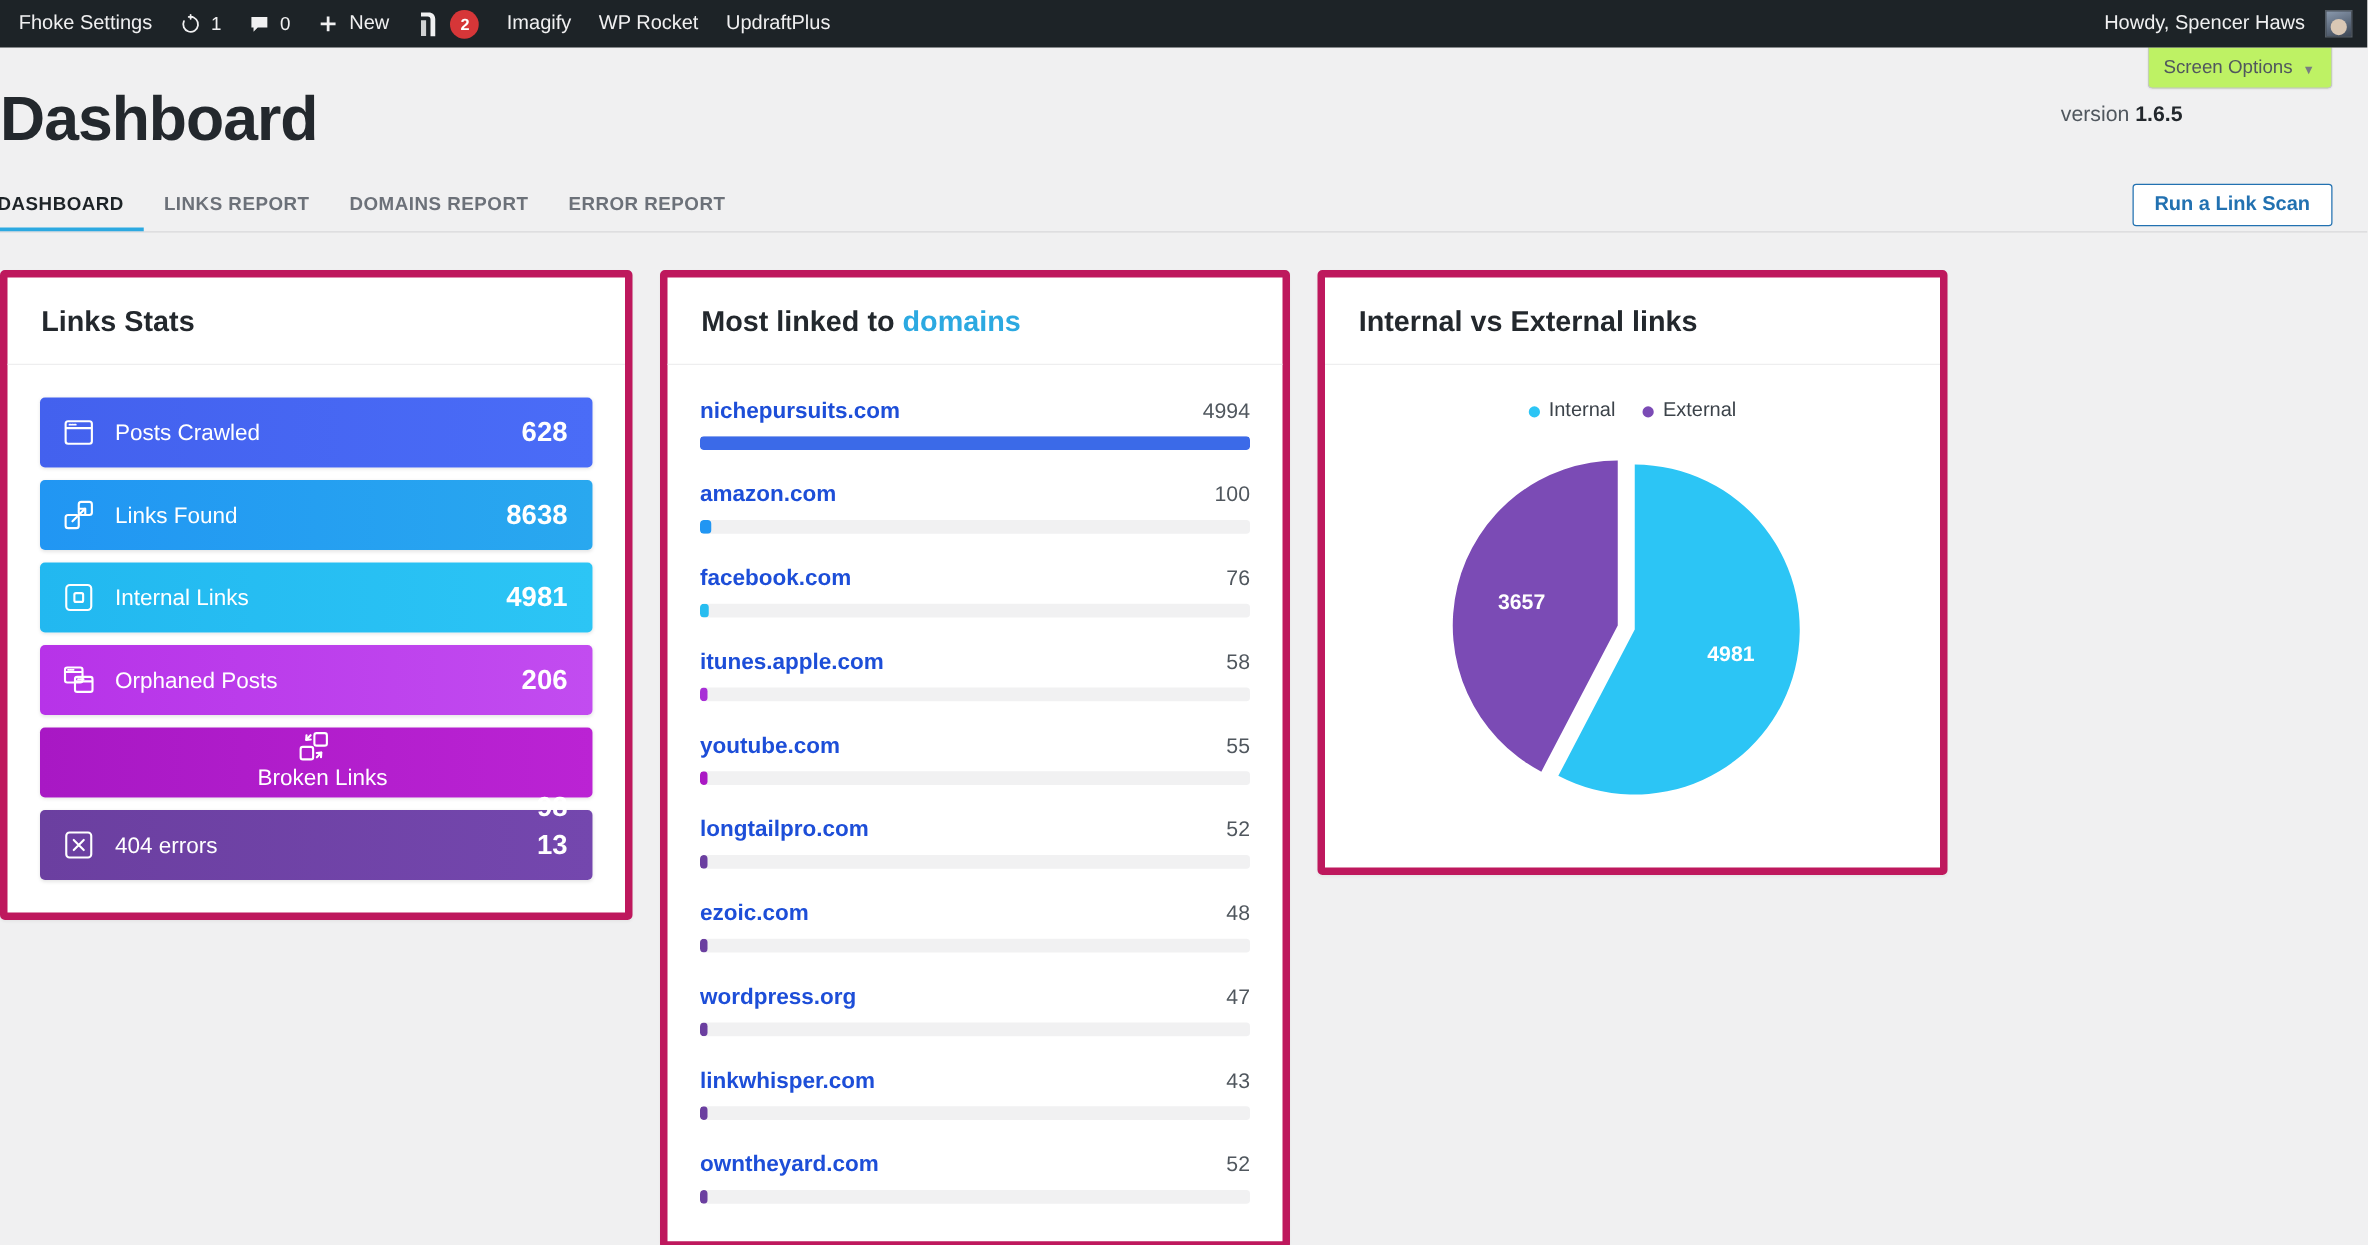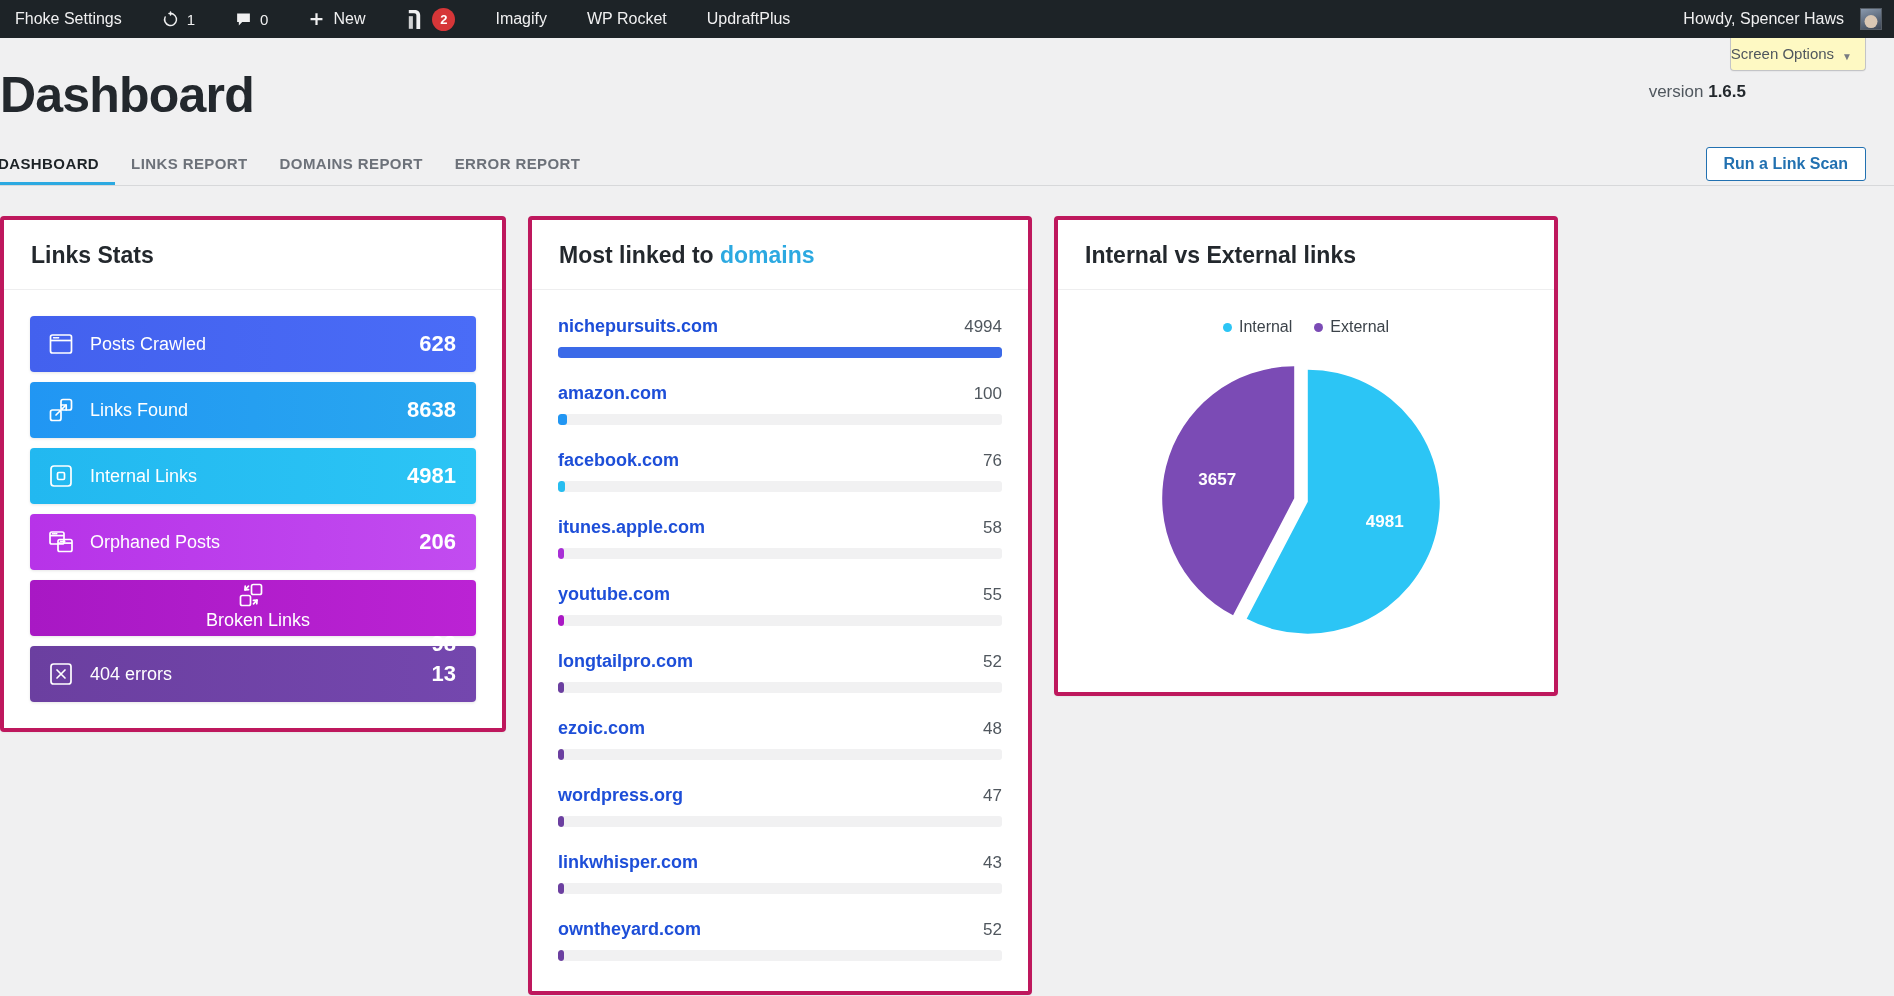--- a/index.html
+++ b/index.html
@@ -19,21 +19,21 @@
     font-size: 16px;
     position: relative;
     z-index: 40;
   }
   .ab-item {
     display: flex; align-items: center; gap: 8px;
     padding: 0 11px; height: 38px;
     color: #f0f0f1; white-space: nowrap;
     cursor: pointer;
   }
-  .ab-left { display: flex; align-items: center; padding-left: 4px; gap: 18px; }
+  .ab-left { display: flex; align-items: center; padding-left: 4px; }
   .ab-right { margin-left: auto; display: flex; align-items: center; padding-right: 8px; }
   .ab-count { color: #f0f0f1; font-size: 15px; }
   .ab-icon { display: inline-flex; align-items: center; justify-content: center; }
   .ab-icon svg { display: block; }
   .bubble {
     background: #d63638; color: #fff;
     border-radius: 50%;
     width: 23px; height: 23px;
     display: inline-flex; align-items: center; justify-content: center;
     font-size: 13px; font-weight: 600;
@@ -53,24 +53,24 @@
   .howdy { font-size: 16px; }
 
   
   .page { position: relative; width: 1894px; }
 
   .screen-options-wrap {
     position: absolute; right: 28px; top: 0px;
     z-index: 30;
   }
   .screen-options {
-    background: #fef9c3;
+    background: #bef264;
     border: 1px solid #c3c4c7; border-top: none;
     border-radius: 0 0 4px 4px;
-    padding: 7px 13px 8px 0;
+    padding: 7px 13px 8px 12px;
     font-size: 15px; color: #50575e;
     display: flex; align-items: flex-end; gap: 8px;
     box-shadow: 0 1px 1px rgba(0,0,0,.04);
     cursor: pointer;
   }
   .caret { font-size: 10px; color: #787c82; }
 
   .title-row {
     padding: 32px 28px 0 0;
     position: relative;
@@ -118,21 +118,21 @@
 
   
   .panels {
     display: flex;
     gap: 22px;
     padding: 30px 28px 0 0;
     align-items: flex-start;
   }
   .panel {
     background: #fff;
-    border: 4px solid #be185d;
+    border: 6px solid #be185d;
     border-radius: 4px;
     box-shadow: 0 1px 2px rgba(0,0,0,.04);
   }
   .panel-head {
     padding: 22px 27px 20px 27px;
     border-bottom: 1px solid #eeeeef;
     font-size: 23px; font-weight: 600; color: #23282d;
   }
   .panel-head .hl { color: #2ca9e1; }
   .panel-body { padding: 26px 26px 26px 26px; }

